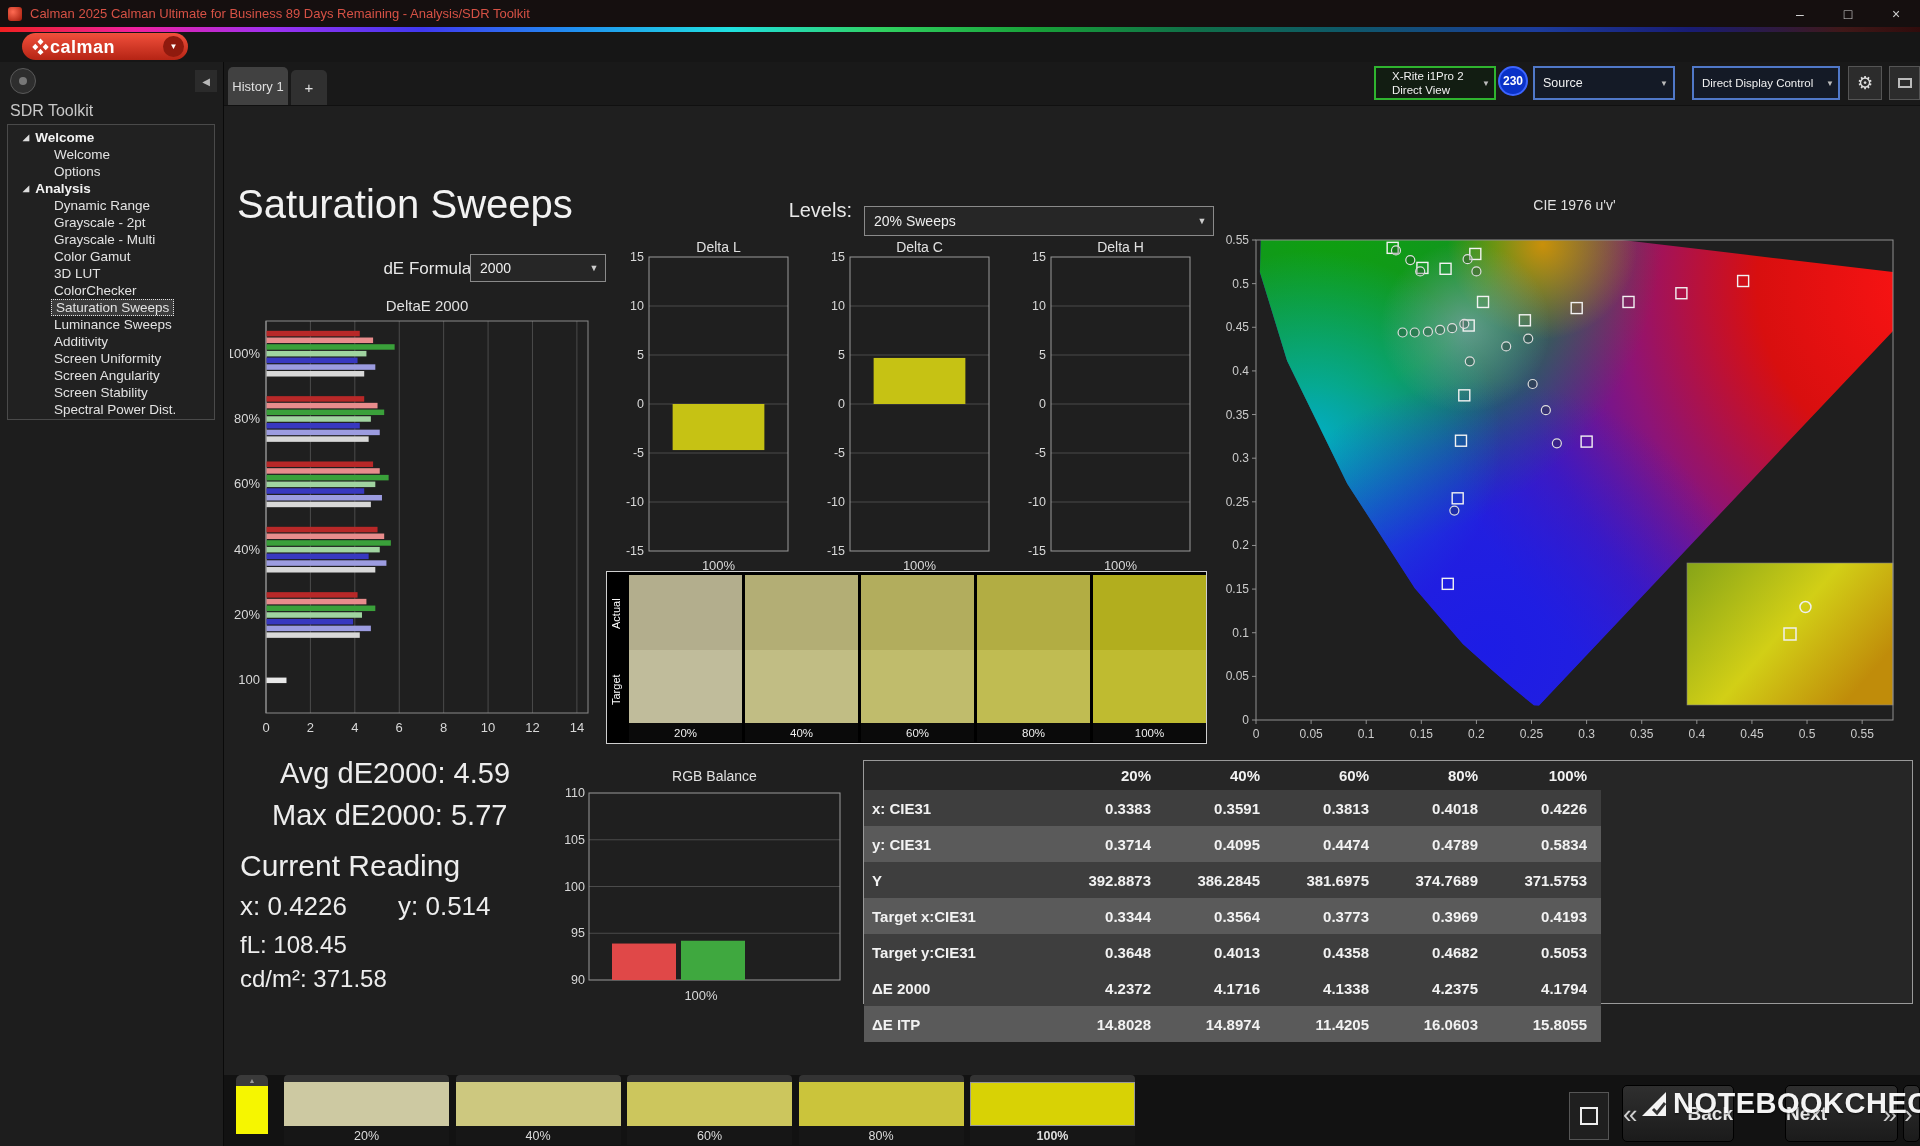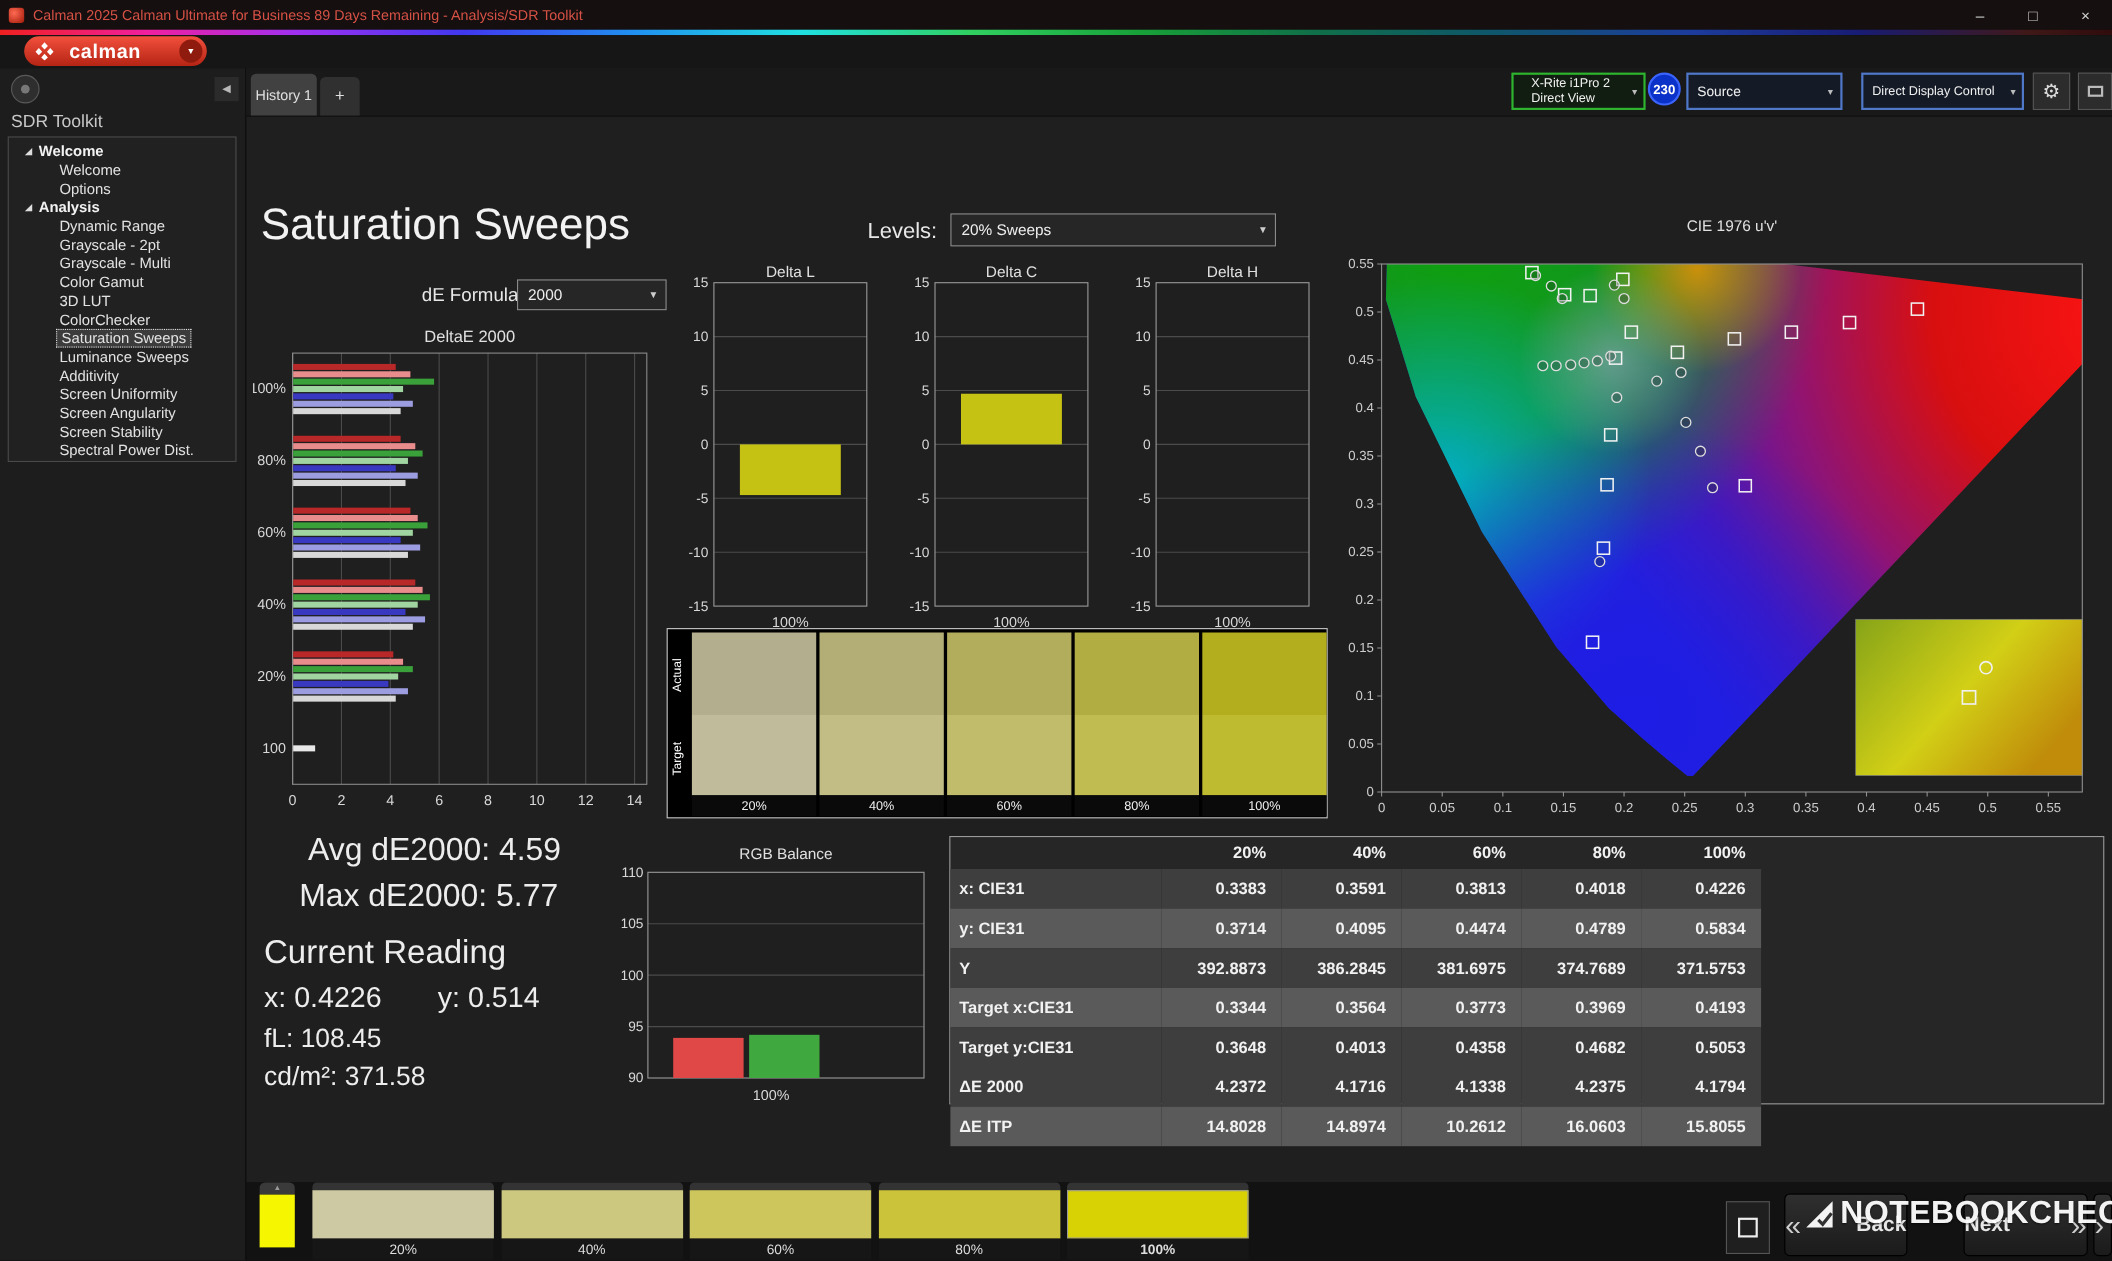--- a/index.html
+++ b/index.html
@@ -7,21 +7,21 @@
   body{background:#0c0c0c;font-family:"Liberation Sans",sans-serif;color:#ddd;position:relative}
   .abs{position:absolute}
   svg{font-family:"Liberation Sans",sans-serif}
 
   
   .titlebar{left:0;top:0;width:1920px;height:27px;background:#150f0f;display:flex;align-items:center}
   .titlebar .apptitle{color:#d65145;font-size:13px;margin-left:8px;white-space:nowrap}
   .winbtn{width:48px;height:27px;display:flex;align-items:center;justify-content:center;color:#cfcfcf;font-size:14px}
   .rainbow{left:0;top:27px;width:1920px;height:5px;background:linear-gradient(90deg,#f02020 0%,#f020a0 7%,#a030f0 14%,#4038f0 22%,#2090f0 30%,#20e0e0 38%,#30d060 46%,#18a038 54%,#107048 62%,#0e5868 70%,#1c3c9c 80%,#181c74 88%,#401818 96%,#300c0c 100%)}
   .logobar{left:0;top:32px;width:1920px;height:30px;background:#161616}
-  .logopill{position:absolute;left:22px;top:1px;width:166px;height:27px;border-radius:14px;background:linear-gradient(#f2503c,#b52414);display:flex;align-items:center;padding:0 4px 0 10px;gap:14px}
+  .logopill{position:absolute;left:22px;top:1px;width:166px;height:27px;border-radius:14px;background:linear-gradient(#f2503c,#b52414);display:flex;align-items:center;padding:0 4px 0 10px;gap:1px}
   .logopill .logotext{color:#fff;font-size:18px;font-weight:bold;letter-spacing:0.5px;line-height:1}
   .logopill .logodrop{margin-left:auto;width:21px;height:21px;border-radius:50%;background:#8f1a0e;color:#fff;font-size:8px;display:flex;align-items:center;justify-content:center}
 
   
   .sidebar{left:0;top:62px;width:224px;height:1084px;background:#1d1d1d;border-right:1px solid #0a0a0a}
   .roundbtn{position:absolute;left:10px;top:6px;width:26px;height:26px;border-radius:50%;background:#2e2e2e;border:1px solid #5a5a5a;display:flex;align-items:center;justify-content:center}
   .roundbtn .dot{width:8px;height:8px;border-radius:50%;background:#777}
   .collapsebtn{position:absolute;right:6px;top:8px;width:22px;height:22px;background:#2b2b2b;color:#b8b8b8;font-size:10px;display:flex;align-items:center;justify-content:center}
   .sidebar-title{position:absolute;left:10px;top:40px;font-size:16px;color:#c8c8c8}
   .tree{position:absolute;left:7px;top:62px;width:208px;height:296px;background:#212121;border:1px solid #4a4a4a;padding-top:4px;font-size:13.5px}
@@ -172,21 +172,21 @@
 </div>
 <div class="iconbtn" style="left:1848px;top:66px;width:34px;height:34px;font-size:18px">
     <span>⚙</span>
   </div>
 <div class="iconbtn" style="left:1889px;top:66px;width:31px;height:34px">
     <span style="width:14px;height:10px;border:2px solid #bbb;display:block"></span>
   </div>
 
 <div class="abs pagetitle">Saturation Sweeps</div>
 <div class="abs fieldlabel" style="left:700px;top:199px;width:152px;font-size:20px">Levels:</div>
-<div class="dd" style="left:864px;top:194px;width:296px;height:30px">
+<div class="dd" style="left:864px;top:206px;width:350px;height:30px">
   <span class="val">20% Sweeps</span>
   <span class="arr">▼</span>
 </div>
 <div class="abs fieldlabel" style="left:356px;top:259px;width:120px;font-size:17px">dE Formula:</div>
 <div class="dd" style="left:470px;top:254px;width:136px;height:28px">
   <span class="val">2000</span>
   <span class="arr">▼</span>
 </div>
 
 <svg class="abs" style="left:230px;top:295px" width="380" height="450">
@@ -559,21 +559,21 @@
           <td class="num">4.2372</td>
           <td class="num">4.1716</td>
           <td class="num">4.1338</td>
           <td class="num">4.2375</td>
           <td class="num">4.1794</td>
         </tr>
         <tr class="even">
           <td class="lbl">ΔE ITP</td>
           <td class="num">14.8028</td>
           <td class="num">14.8974</td>
-          <td class="num">10.2612</td>
+          <td class="num">11.4205</td>
           <td class="num">16.0603</td>
           <td class="num">15.8055</td>
         </tr>
       </tbody>
     </table>
 </div>
 
 <div class="abs bottombar">
   <div class="sampletab">
       <span>▲</span>

